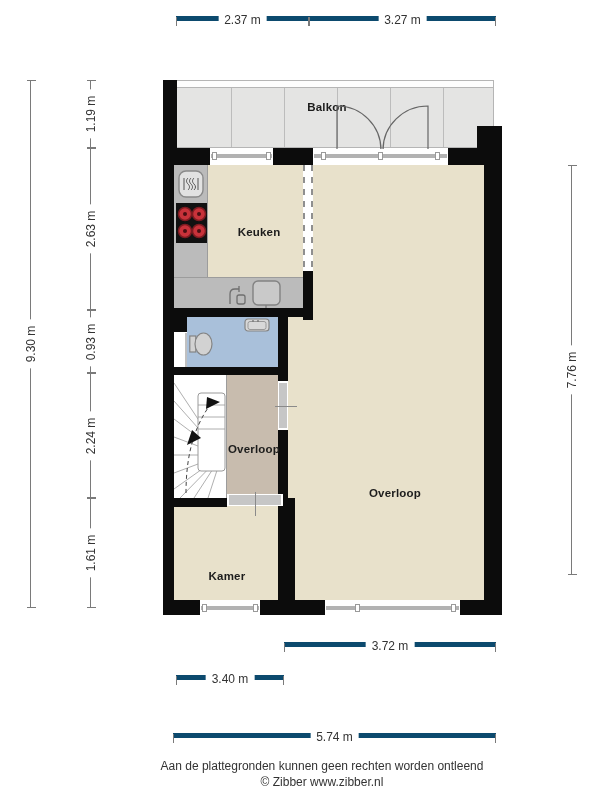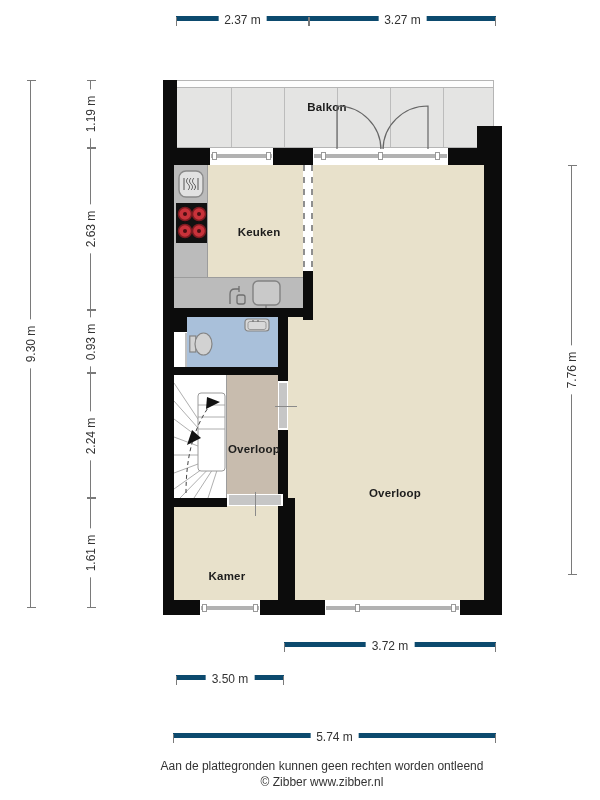--- a/index.html
+++ b/index.html
@@ -72,21 +72,21 @@
   </div>
   <div class="dim-v" style="left:90px;top:498px;height:110px;">
     <span class="lbl">1.61 m</span>
   </div>
 
   <div class="dim-v" style="left:571px;top:165px;height:410px;">
     <span class="lbl">7.76 m</span>
   </div>
 
   <div class="dim-h" style="left:176px;top:675px;width:108px;">
-    <span class="lbl">3.50 m</span>
+    <span class="lbl">3.40 m</span>
   </div>
   <div class="dim-h" style="left:284px;top:642px;width:212px;">
     <span class="lbl">3.72 m</span>
   </div>
   <div class="dim-h" style="left:173px;top:733px;width:323px;">
     <span class="lbl">5.74 m</span>
   </div>
 
   <div class="floor" style="left:174px;top:80px;width:320px;height:68px;background:#e4e4e3;border:1px solid #b5b5b5;box-sizing:border-box;">
     <div style="position:absolute;left:0;right:0;top:0;height:6px;background:#fdfdfd;border-bottom:1px solid #b5b5b5;"></div>

